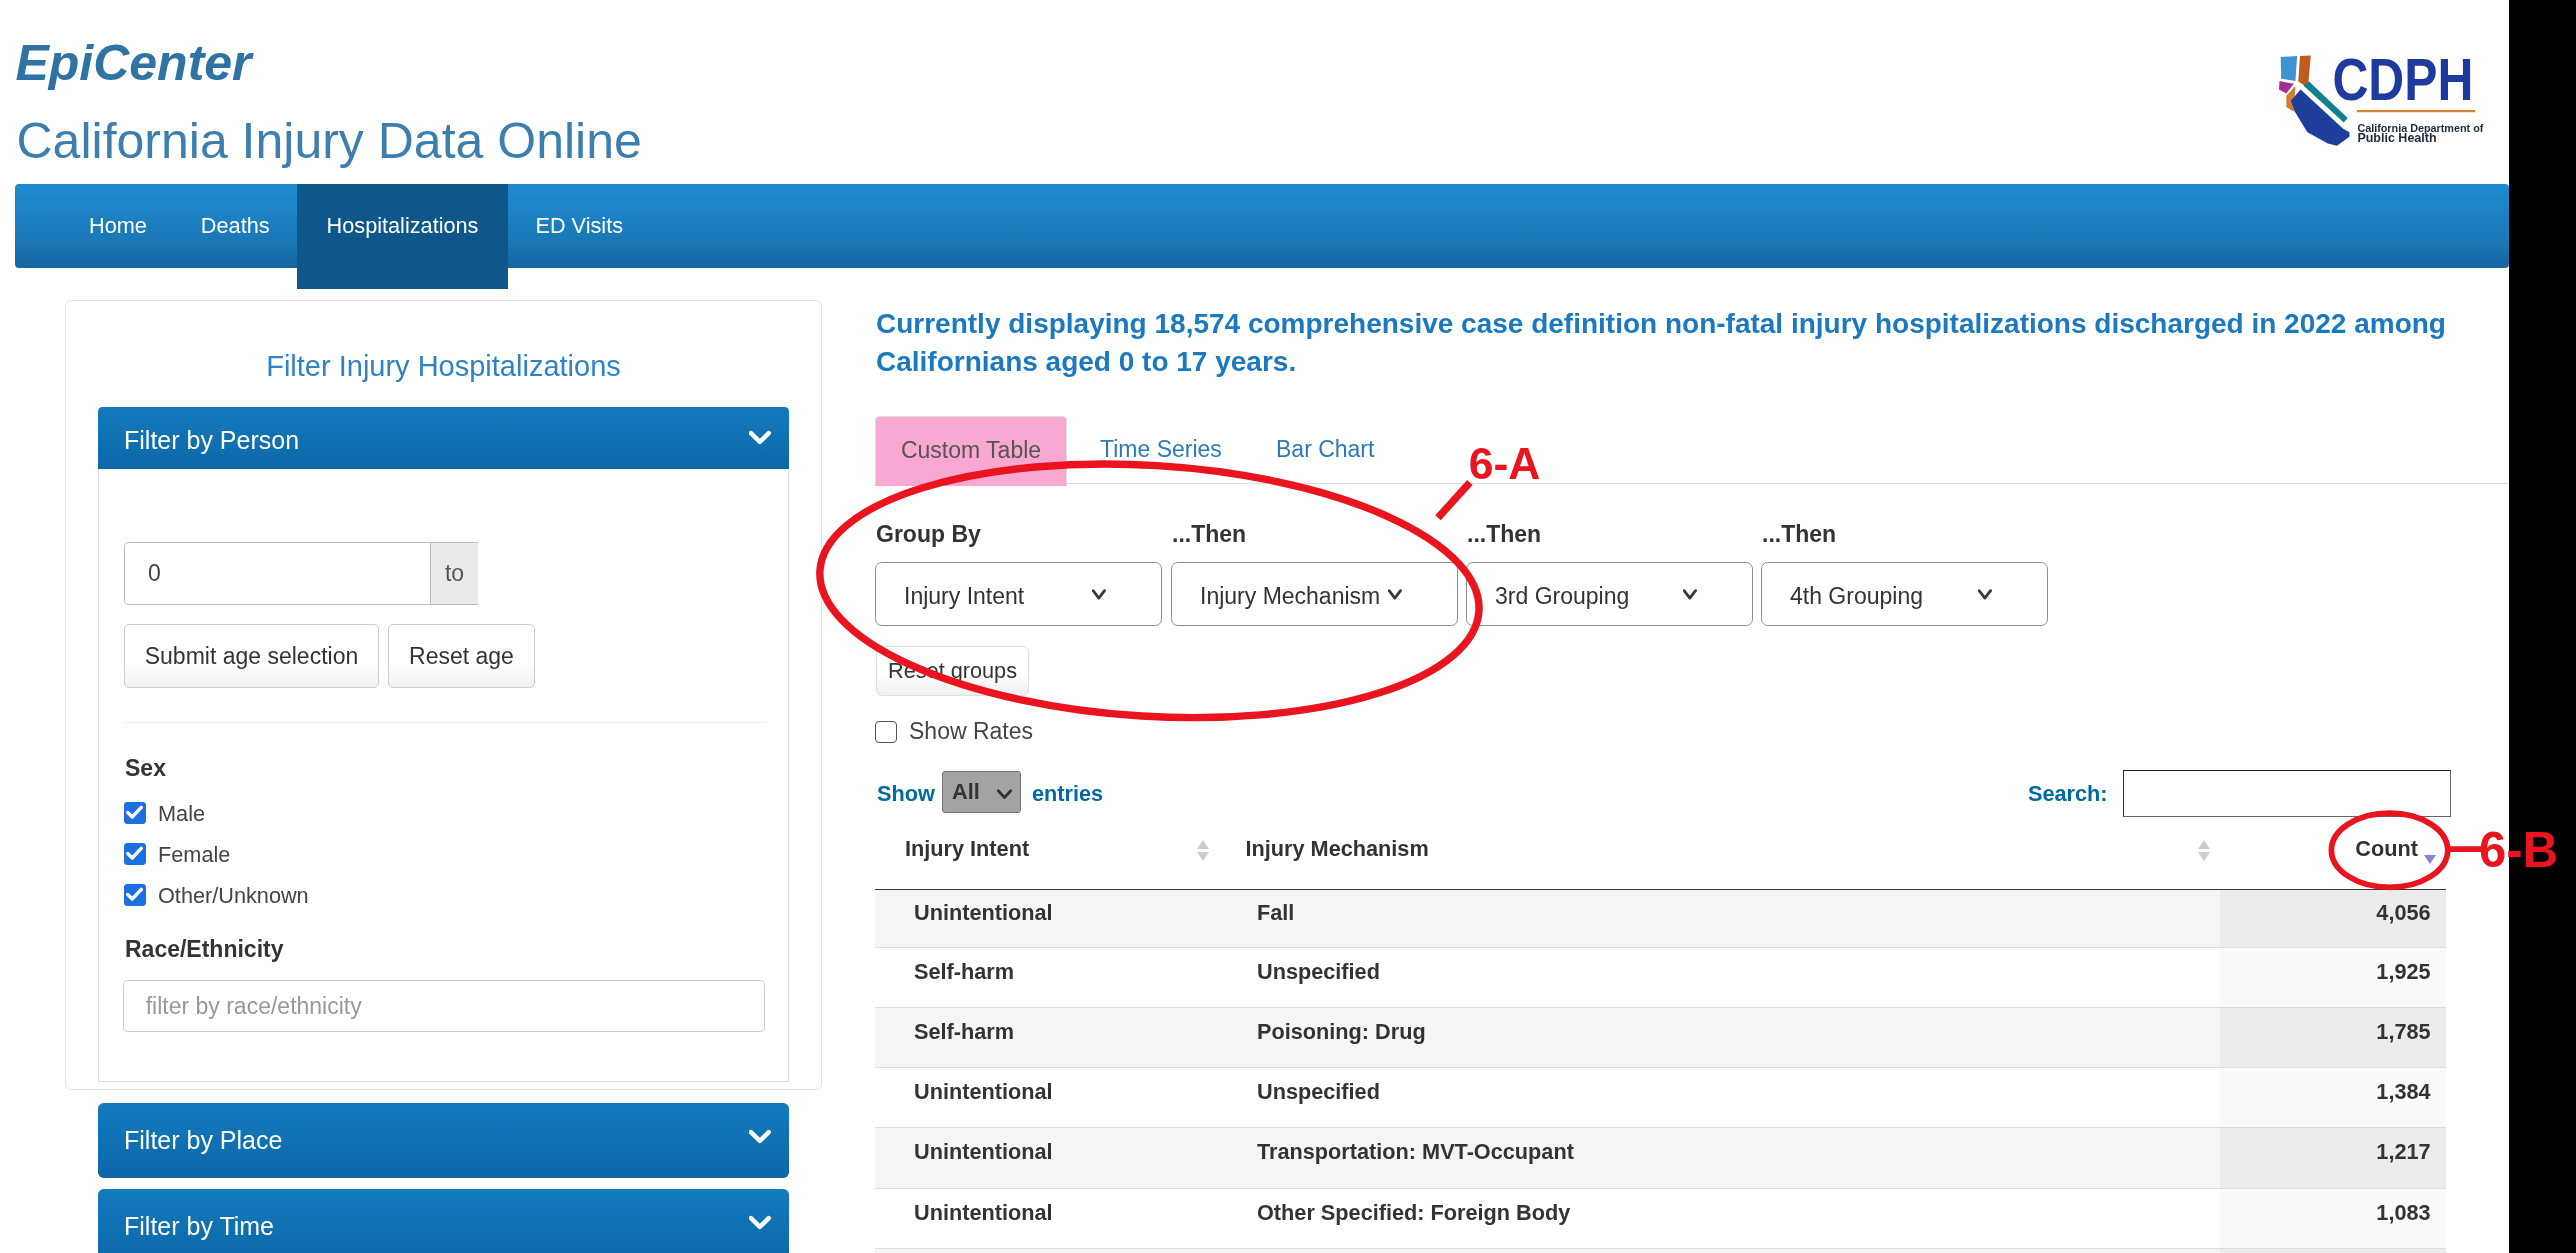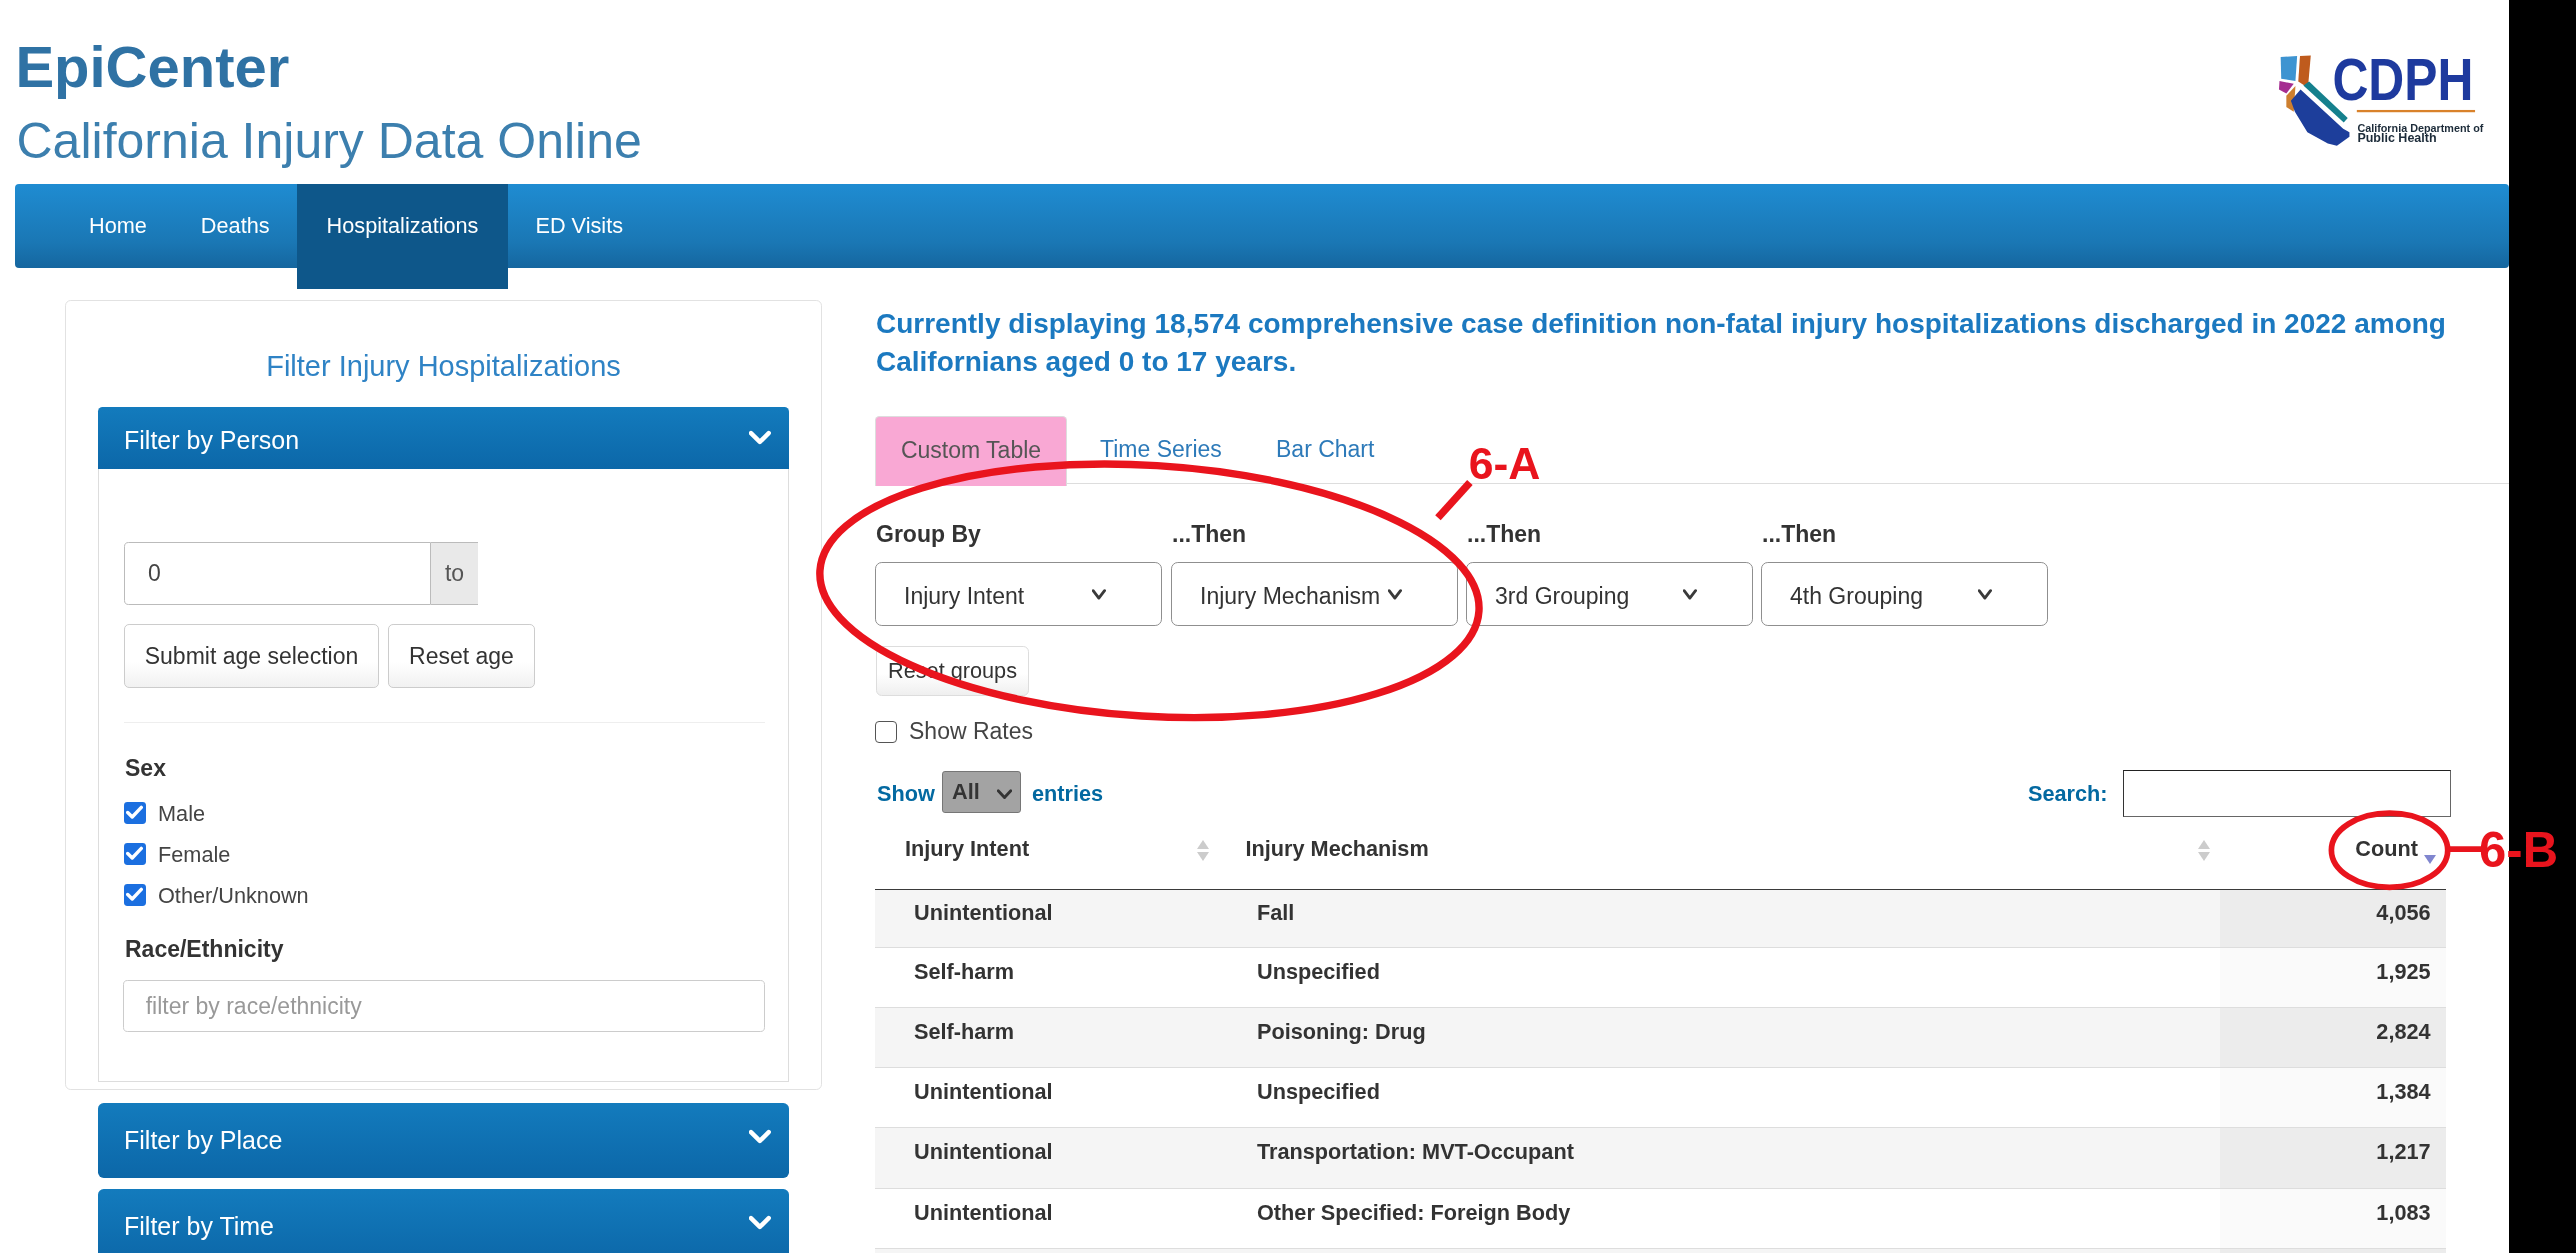--- a/index.html
+++ b/index.html
@@ -1,20 +1,20 @@
 <!DOCTYPE html>
 <html style="font-size:9px"><head>
 <meta charset="utf-8">
 <style>
 * { margin:0; padding:0; box-sizing:border-box; }
 html,body { width:2576px; height:1254px; background:#fff; font-family:"Liberation Sans", sans-serif; overflow:hidden; position:relative; }
 .abs { position:absolute; }
 
 
-#title { left:15.4px; top:38px; font-size:58px; font-weight:bold; color:#2f72a4; line-height:1; }
+#title { left:15.4px; top:38px; font-size:50px; font-weight:bold; color:#2f72a4; line-height:1;font-style:italic; }
 #subtitle { left:16.5px; top:116px; font-size:50px; color:#3c7fae; line-height:1; }
 
 
 #nav { left:15px; top:184px; width:2494px; height:84px; border-radius:4px; background:linear-gradient(180deg,#1f8cd2 0%,#1a77b4 70%,#15669f 100%); }
 #nav ul { position:absolute; left:47px; top:0; list-style:none; height:84px; }
 #nav li { display:inline-block; height:105px; }
 #nav a { display:inline-block; color:#fff; font-size:21.7px; line-height:84px; padding:0 27px; text-decoration:none; }
 #nav li.active { background:#0e578a; }
 #nav li.active a { padding:0 30px; }
 
@@ -222,21 +222,21 @@
         <td class="c3">4,056</td>
       </tr>
   <tr class="even" style="height:60px;">
         <td class="c1">Self-harm</td>
         <td class="c2">Unspecified</td>
         <td class="c3">1,925</td>
       </tr>
   <tr class="odd" style="height:60px;">
         <td class="c1">Self-harm</td>
         <td class="c2">Poisoning: Drug</td>
-        <td class="c3">2,824</td>
+        <td class="c3">1,785</td>
       </tr>
   <tr class="even" style="height:60px;">
         <td class="c1">Unintentional</td>
         <td class="c2">Unspecified</td>
         <td class="c3">1,384</td>
       </tr>
   <tr class="odd" style="height:61px;">
         <td class="c1">Unintentional</td>
         <td class="c2">Transportation: MVT-Occupant</td>
         <td class="c3">1,217</td>

